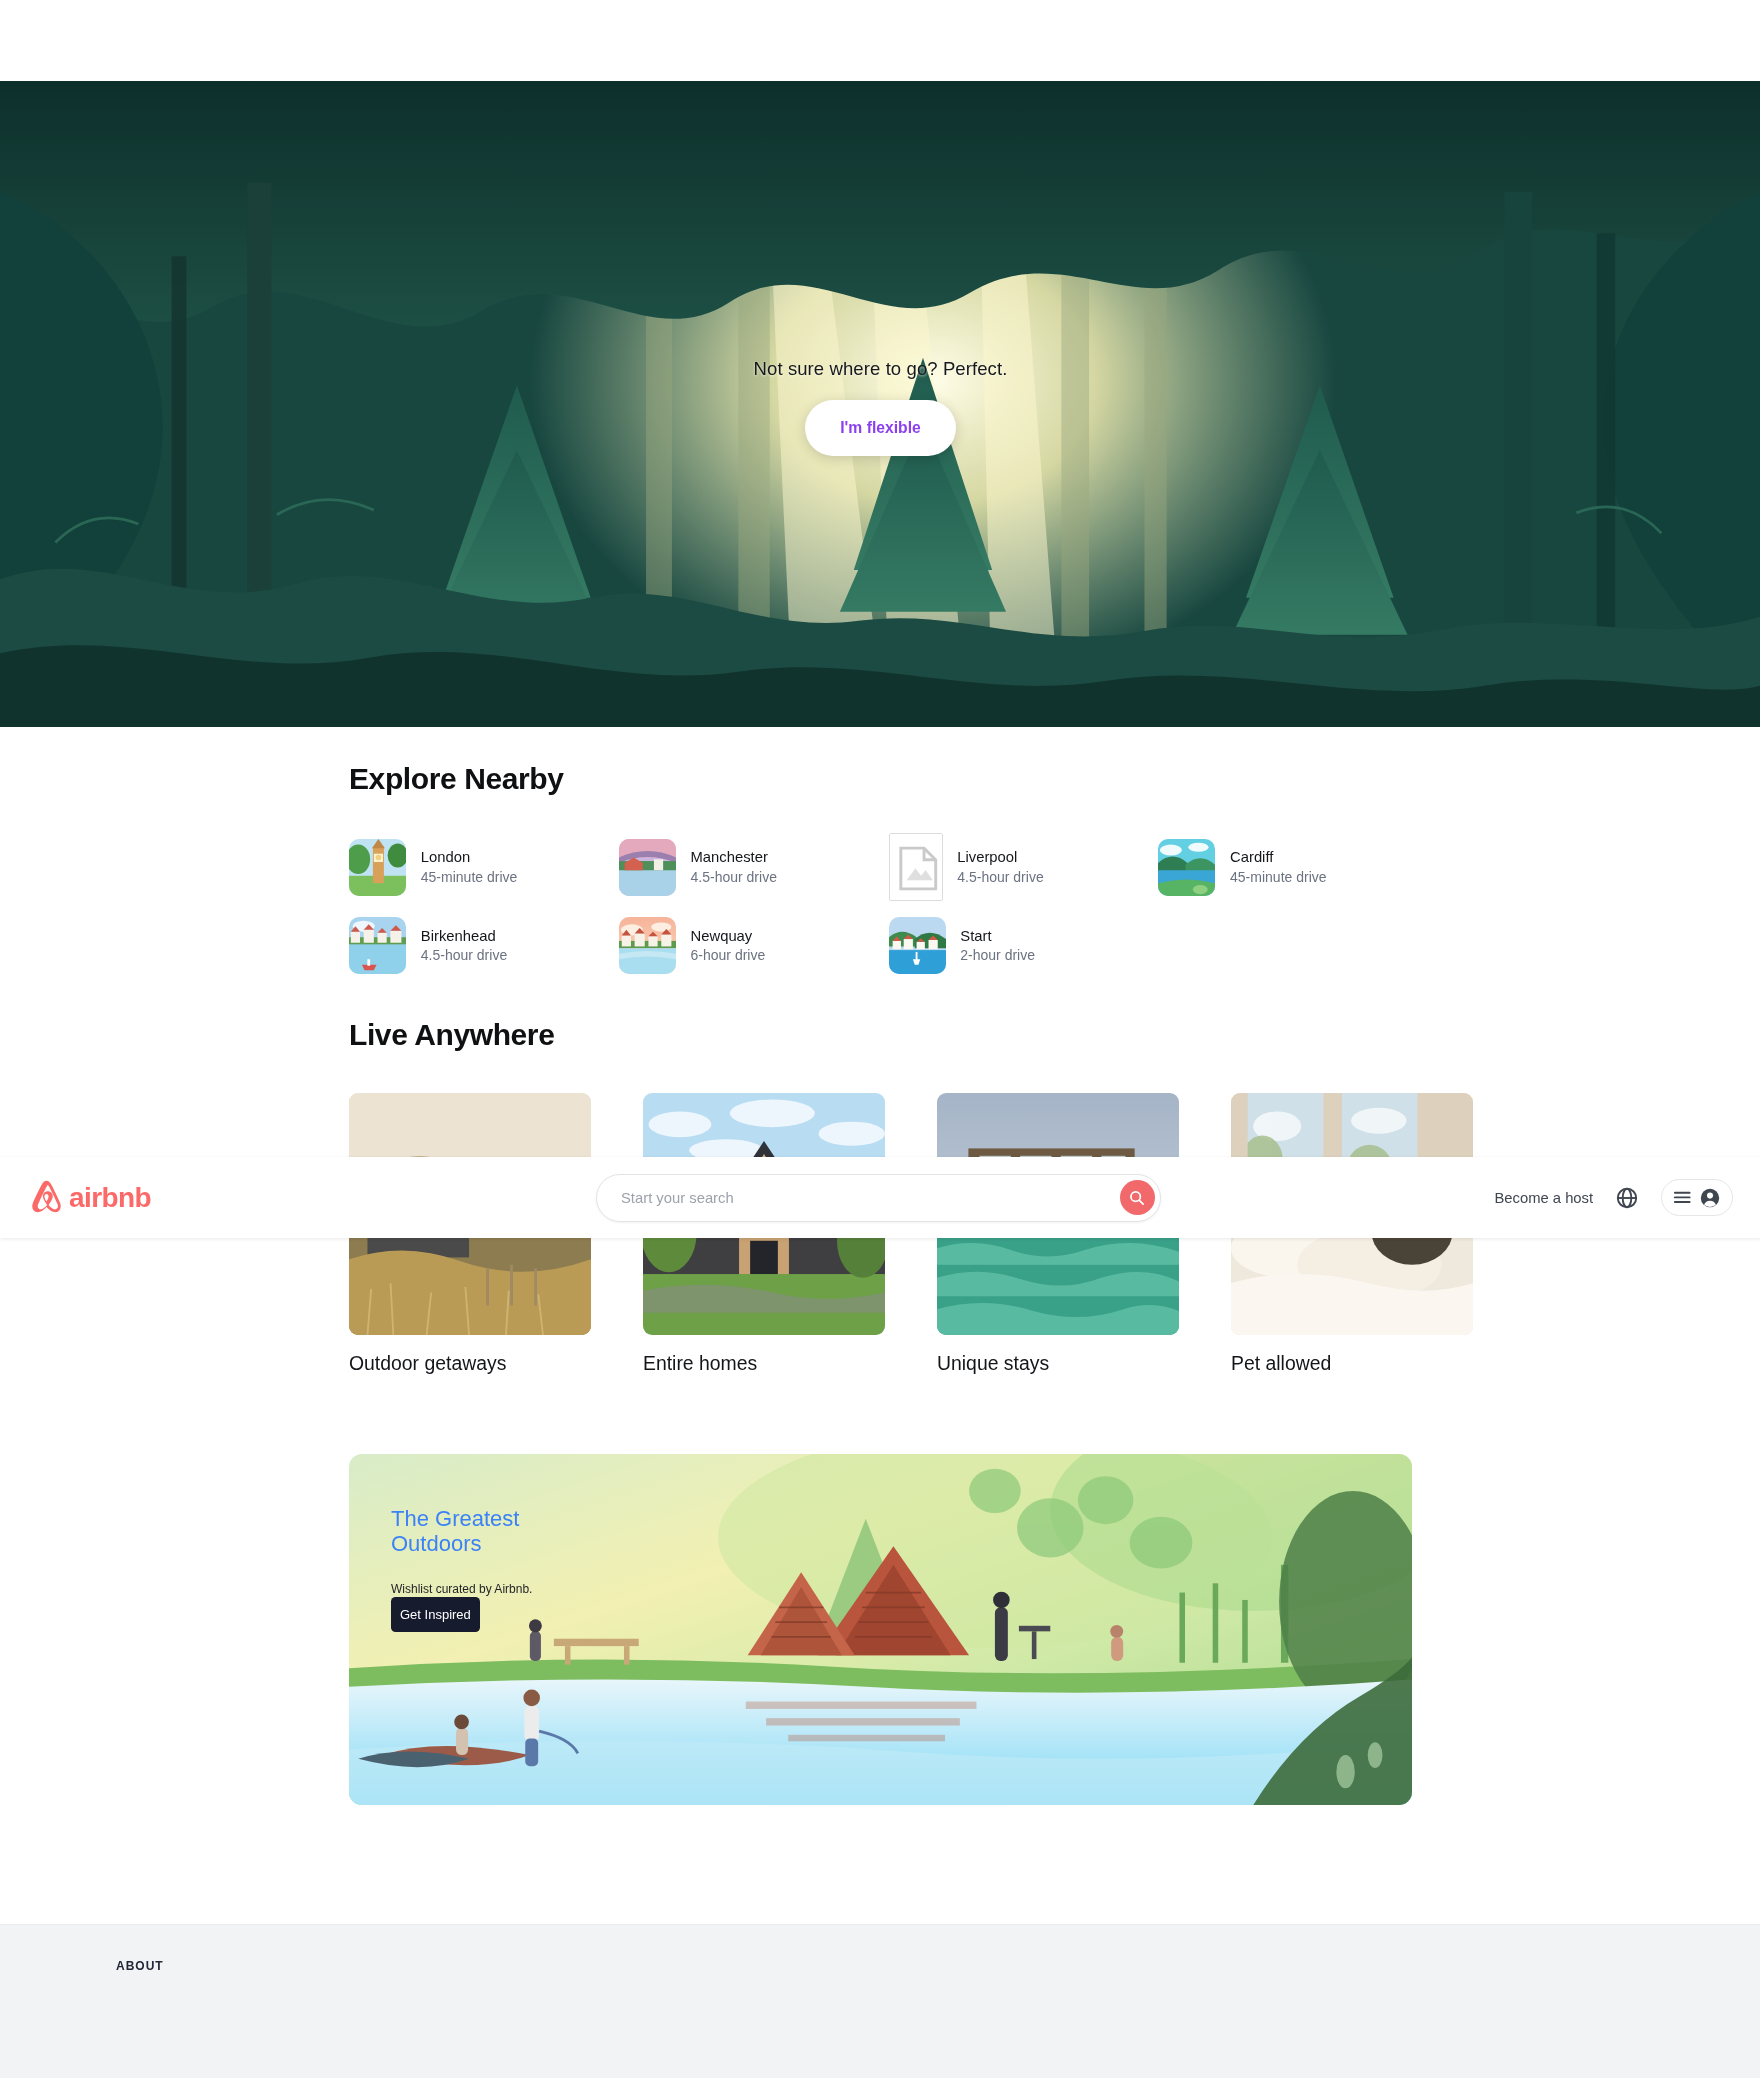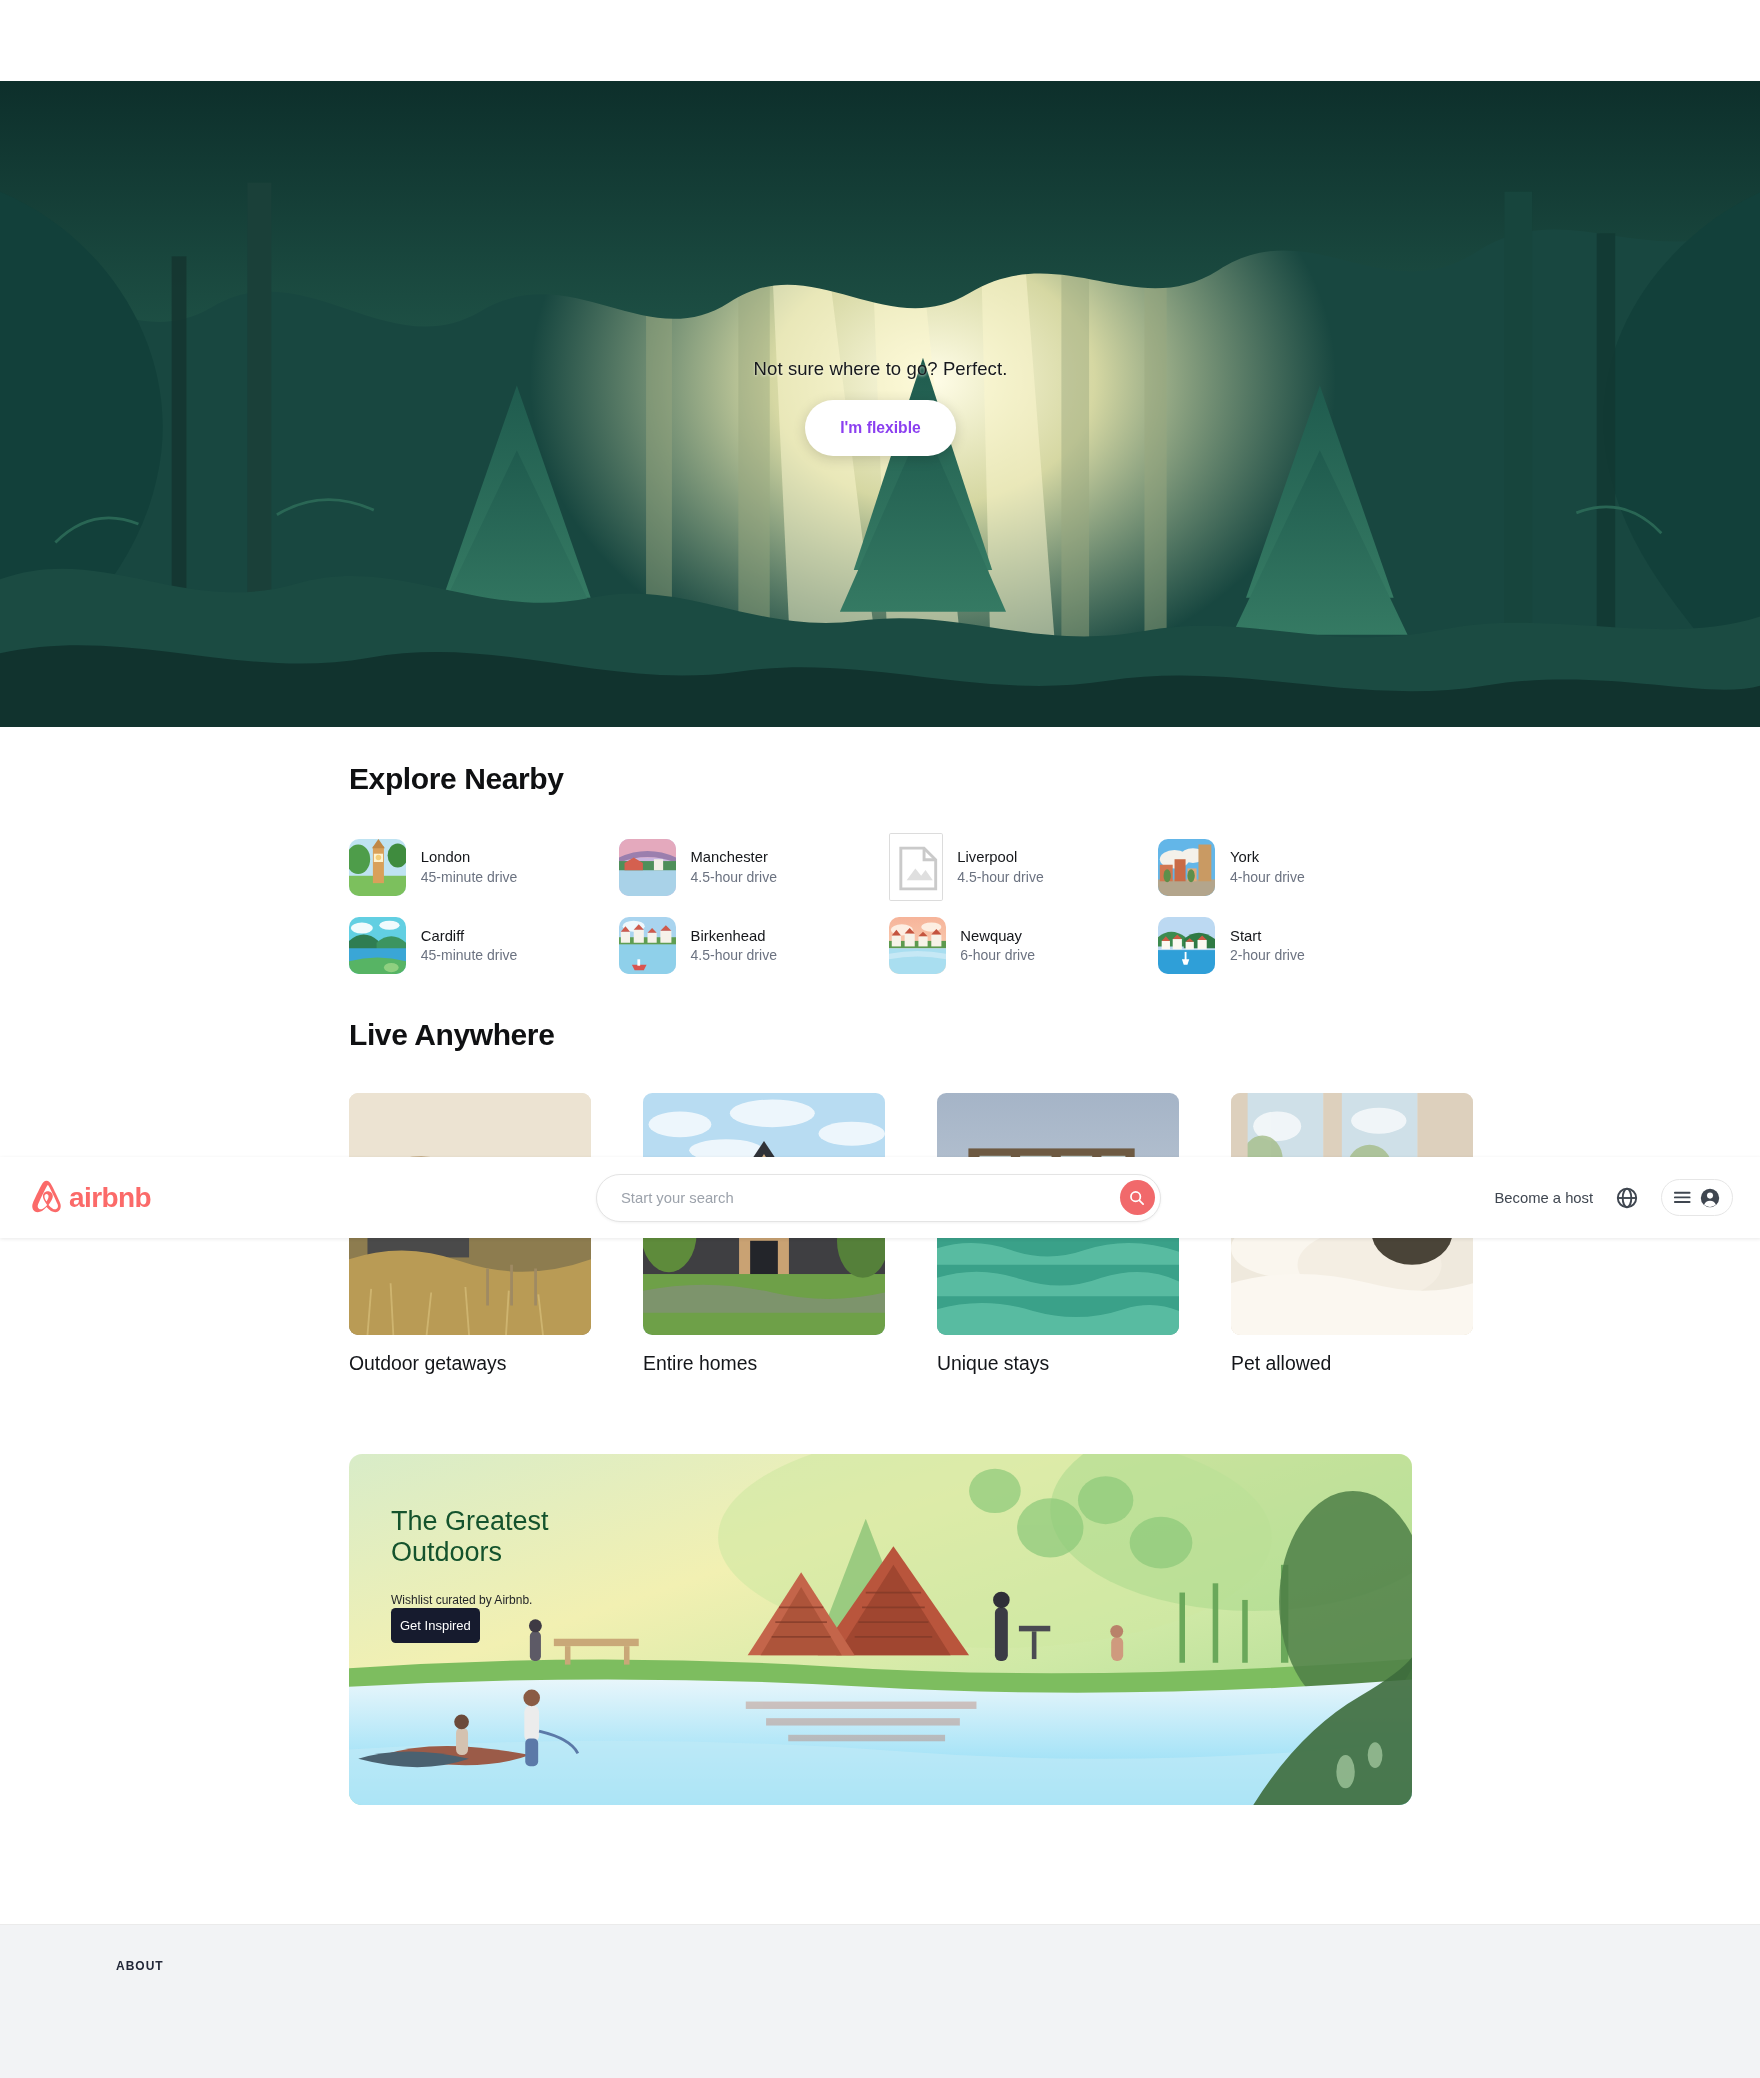--- a/index.html
+++ b/index.html
@@ -79,21 +79,21 @@
   .live-img svg { display:block; width:242px; height:242px; }
   .live-label { margin-top:16.6px; font-size:19.4px; color:#14161a; }
 
   
   .promo {
     margin-top:79px; position:relative;
     width:1063px; height:351px; border-radius:13px; overflow:hidden;
   }
   .promo svg { position:absolute; inset:0; width:100%; height:100%; }
   .promo-content { position:absolute; left:42px; top:52px; width:406px; }
-  .promo-title { font-size:27px; line-height:1.16; color:#14532d; font-weight:400; }
+  .promo-title { font-size:22px; line-height:1.16; color:#3b82f6; font-weight:400; }
   .promo-sub { margin-top:25px; font-size:12px; color:#1f2126; }
   .promo-btn {
     margin-top:1px; display:inline-block;
     background:#161b2e; color:#fff; border:none; border-radius:4.6px;
     padding:10px 9px; font-size:13px; font-family:"Liberation Sans",sans-serif; cursor:pointer;
   }
 
   
   .footer {
     position:absolute; left:0; top:1924px; width:1761px; height:154px;
@@ -268,40 +268,20 @@
           <path d="M10 1v4h4" fill="none" stroke="#8b8b8b" stroke-width="1"></path>
           <path d="M4 12l3-4 2 2.5 1.5-2L13 12z" fill="#b9b9b9"></path>
         </svg>
       </div>
       <div class="city-text">
         <span class="city-name">Liverpool</span>
         <span class="city-dist">4.5-hour drive</span>
       </div>
     </div>
 
-    <div class="city-card">
-      <div class="city-thumb">
-        <svg viewBox="0 0 62 62">
-            <rect width="62" height="62" fill="#63b6e8"></rect>
-          <ellipse cx="18" cy="22" rx="16" ry="10" fill="#f4f1ea"></ellipse>
-          <ellipse cx="38" cy="18" rx="13" ry="8" fill="#f4f1ea"></ellipse>
-          <rect y="44" width="62" height="18" fill="#b3a58c"></rect>
-          <rect x="2" y="28" width="14" height="18" fill="#d2764f"></rect>
-          <rect x="18" y="22" width="12" height="24" fill="#c96b46"></rect>
-          <rect x="44" y="6" width="14" height="40" fill="#c99a63"></rect>
-          <rect x="32" y="32" width="10" height="14" fill="#e3a97a"></rect>
-          <ellipse cx="10" cy="40" rx="4" ry="7" fill="#5d8f4a"></ellipse>
-          <ellipse cx="36" cy="40" rx="4" ry="7" fill="#5d8f4a"></ellipse>
-        </svg>
-      </div>
-      <div class="city-text">
-        <span class="city-name">York</span>
-        <span class="city-dist">4-hour drive</span>
-      </div>
-    </div>
 
     <div class="city-card">
       <div class="city-thumb">
         <svg viewBox="0 0 62 62">
             <rect width="62" height="62" fill="#62cfe2"></rect>
           <ellipse cx="14" cy="12" rx="12" ry="6" fill="#f0fbfd"></ellipse>
           <ellipse cx="44" cy="9" rx="11" ry="5" fill="#f0fbfd"></ellipse>
           <path d="M0 26 Q16 12 32 26 L32 36 L0 36 Z" fill="#2f7d52"></path>
           <path d="M30 28 Q46 14 62 28 L62 38 L30 38 Z" fill="#3c9460"></path>
           <rect y="34" width="62" height="18" fill="#3aa6d6"></rect>

